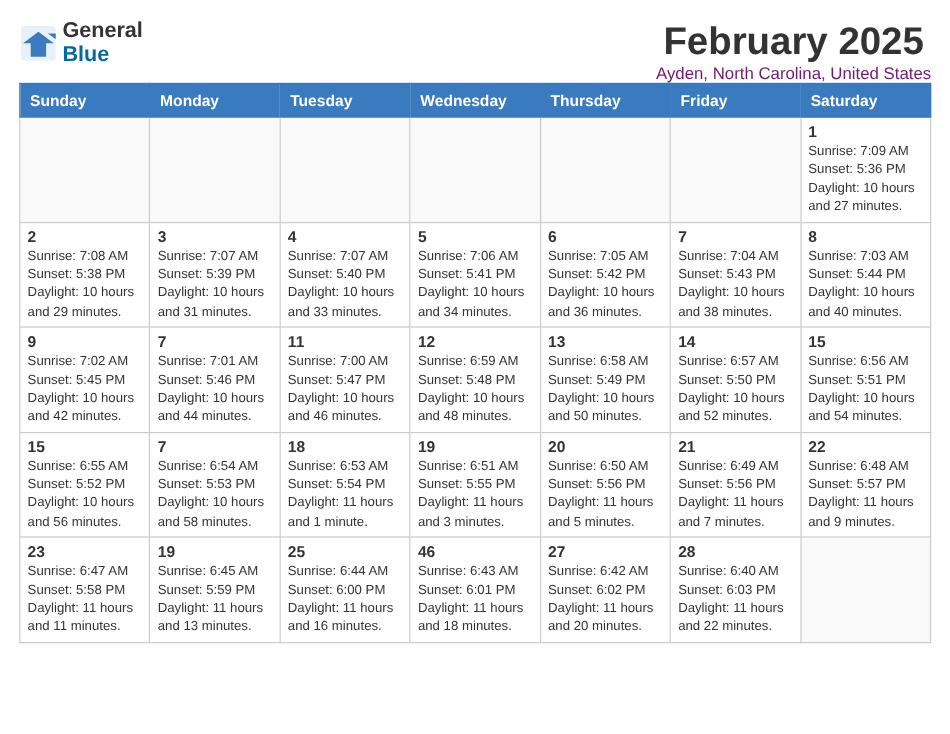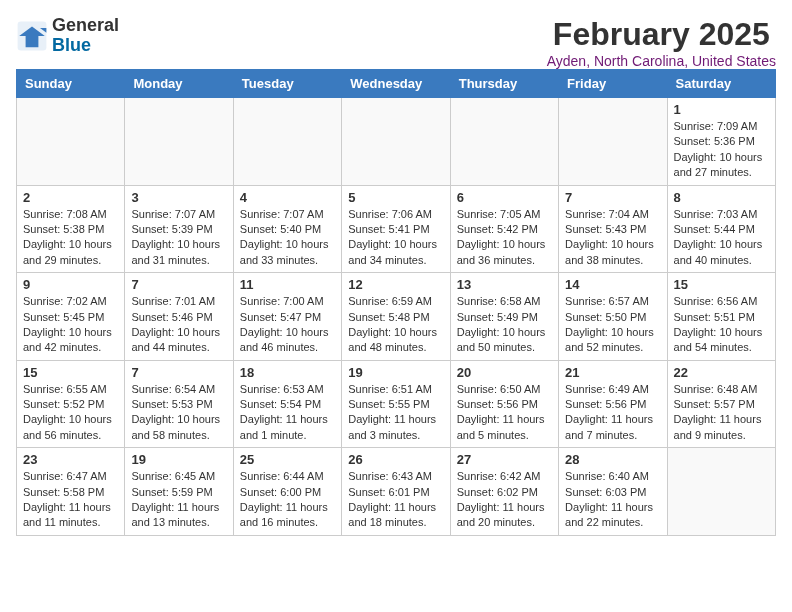--- a/index.html
+++ b/index.html
@@ -223,21 +223,21 @@
         </td>
         <td>
           <div class="day-number">19</div>
           <div class="day-info">Sunrise: 6:45 AM<br>Sunset: 5:59 PM<br>Daylight: 11 hours and 13 minutes.</div>
         </td>
         <td>
           <div class="day-number">25</div>
           <div class="day-info">Sunrise: 6:44 AM<br>Sunset: 6:00 PM<br>Daylight: 11 hours and 16 minutes.</div>
         </td>
         <td>
-          <div class="day-number">26</div>
+          <div class="day-number">46</div>
           <div class="day-info">Sunrise: 6:43 AM<br>Sunset: 6:01 PM<br>Daylight: 11 hours and 18 minutes.</div>
         </td>
         <td>
           <div class="day-number">27</div>
           <div class="day-info">Sunrise: 6:42 AM<br>Sunset: 6:02 PM<br>Daylight: 11 hours and 20 minutes.</div>
         </td>
         <td>
           <div class="day-number">28</div>
           <div class="day-info">Sunrise: 6:40 AM<br>Sunset: 6:03 PM<br>Daylight: 11 hours and 22 minutes.</div>
         </td>

